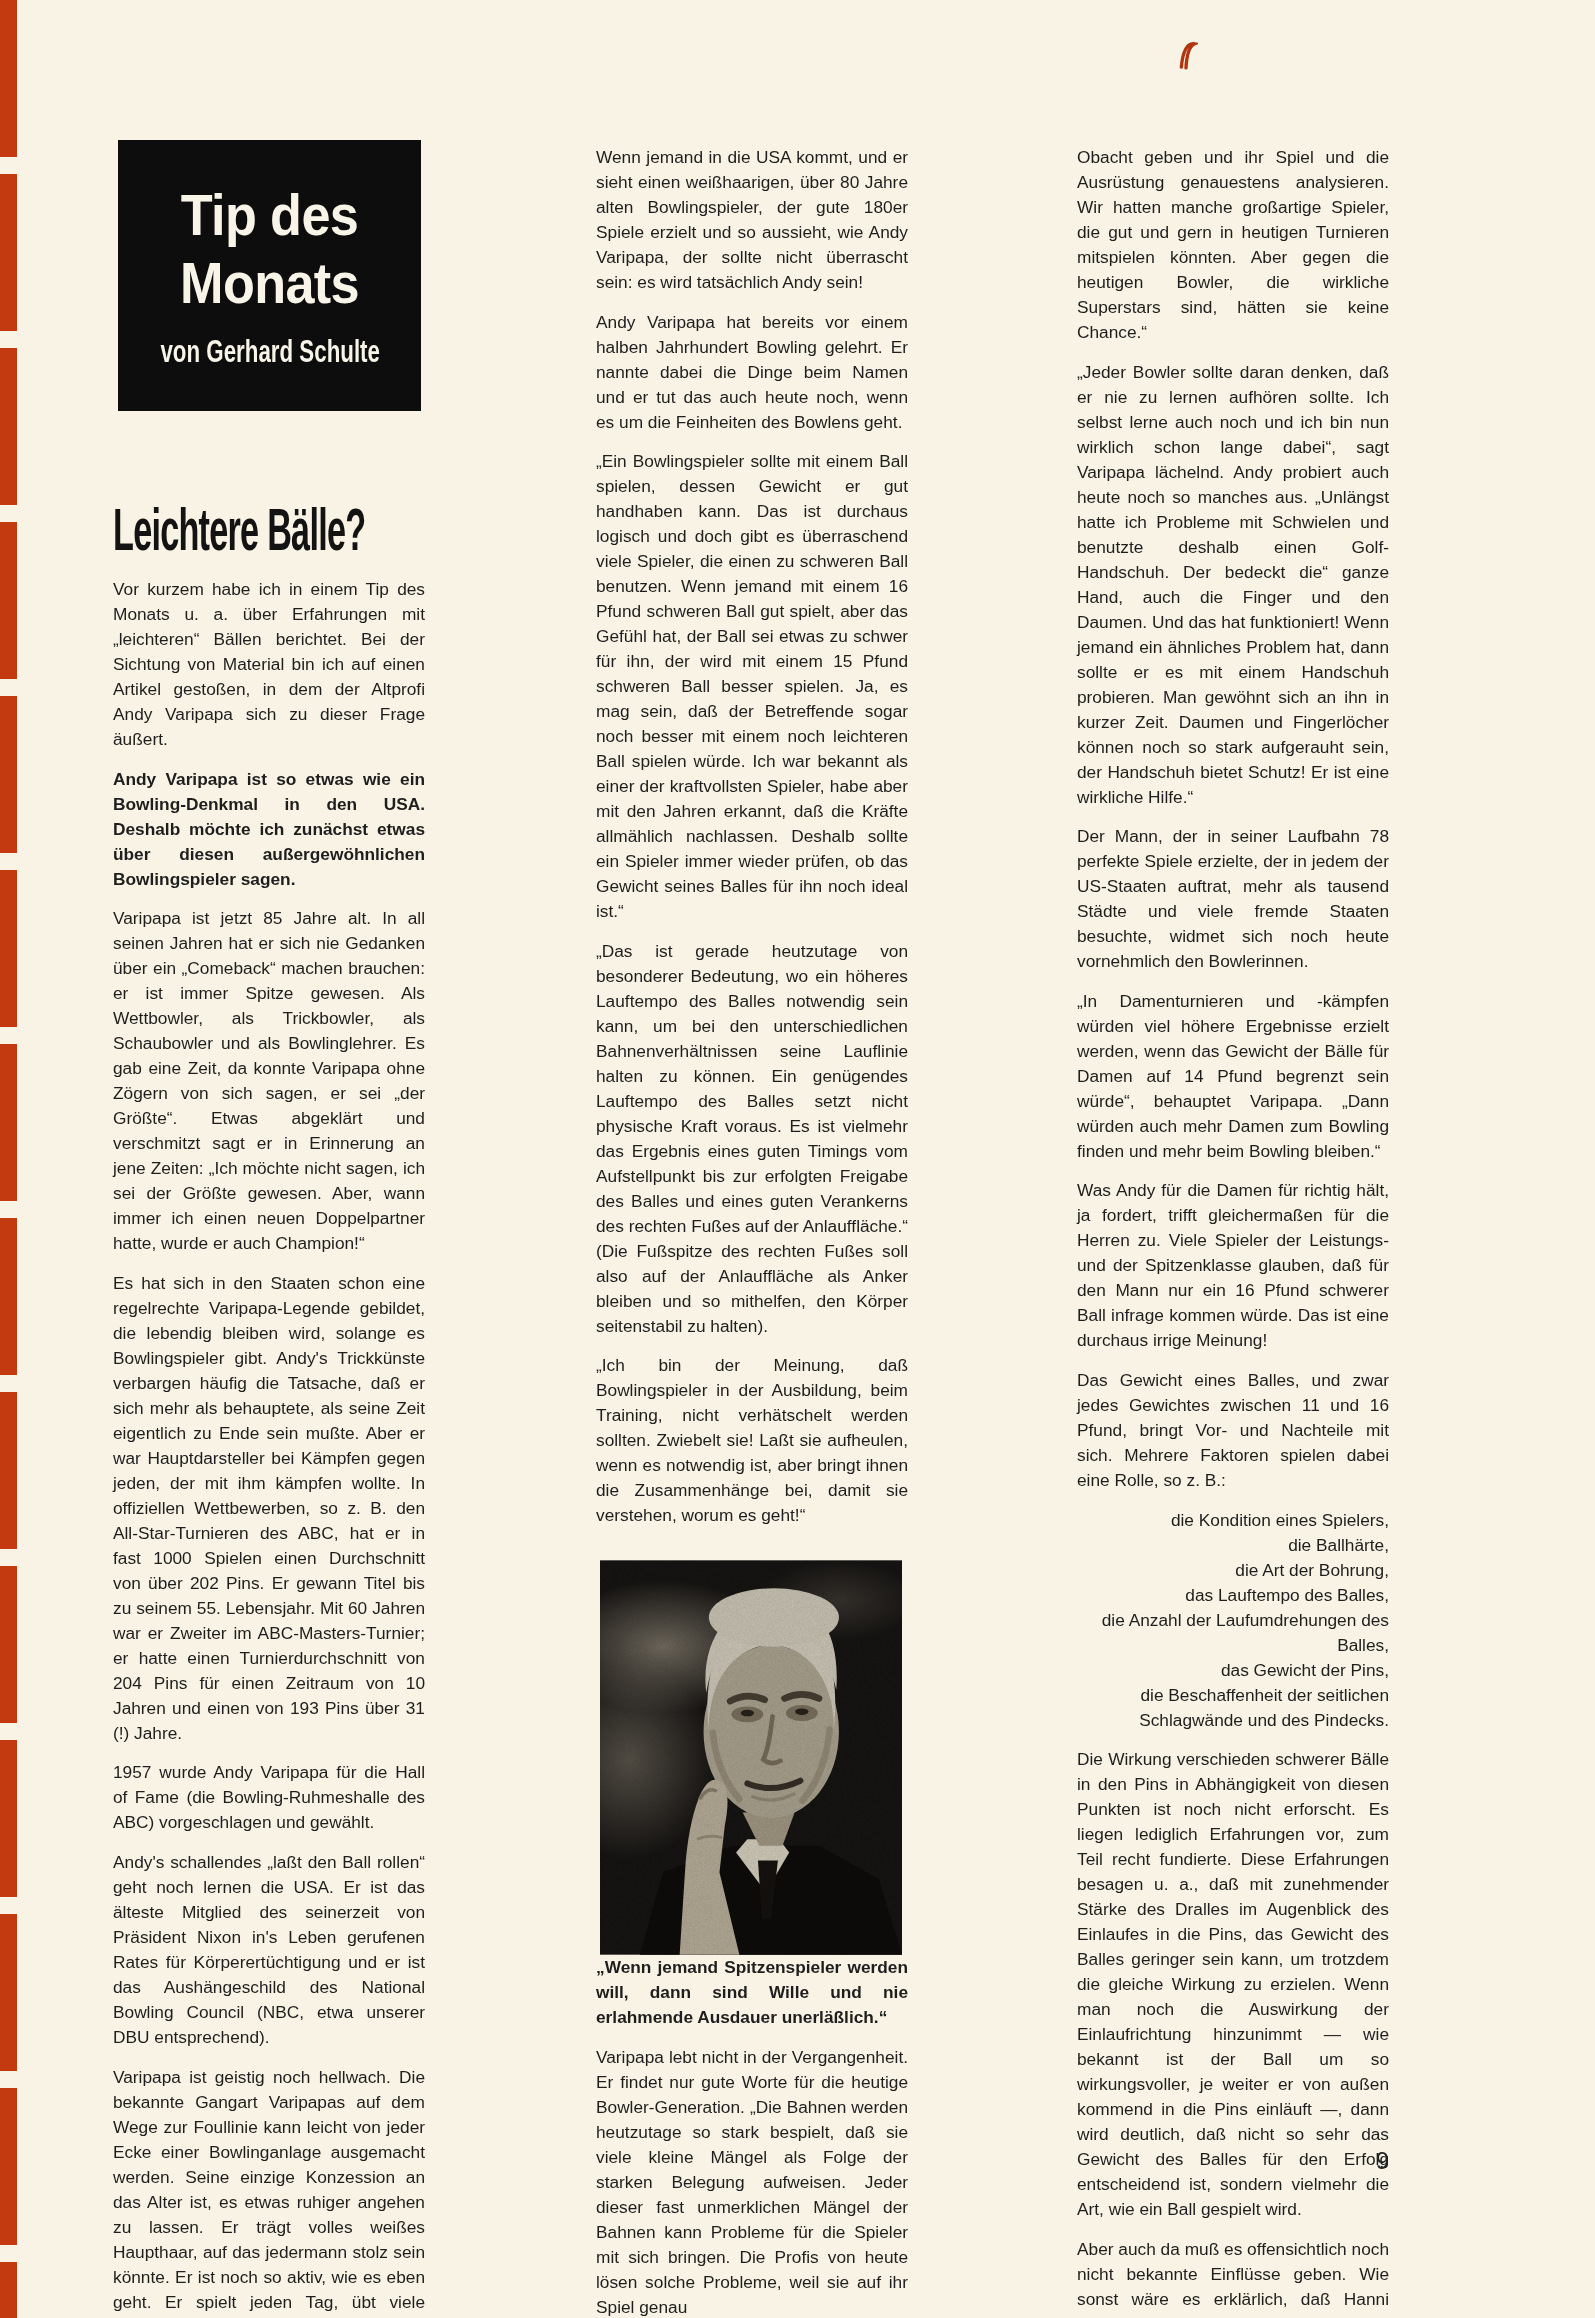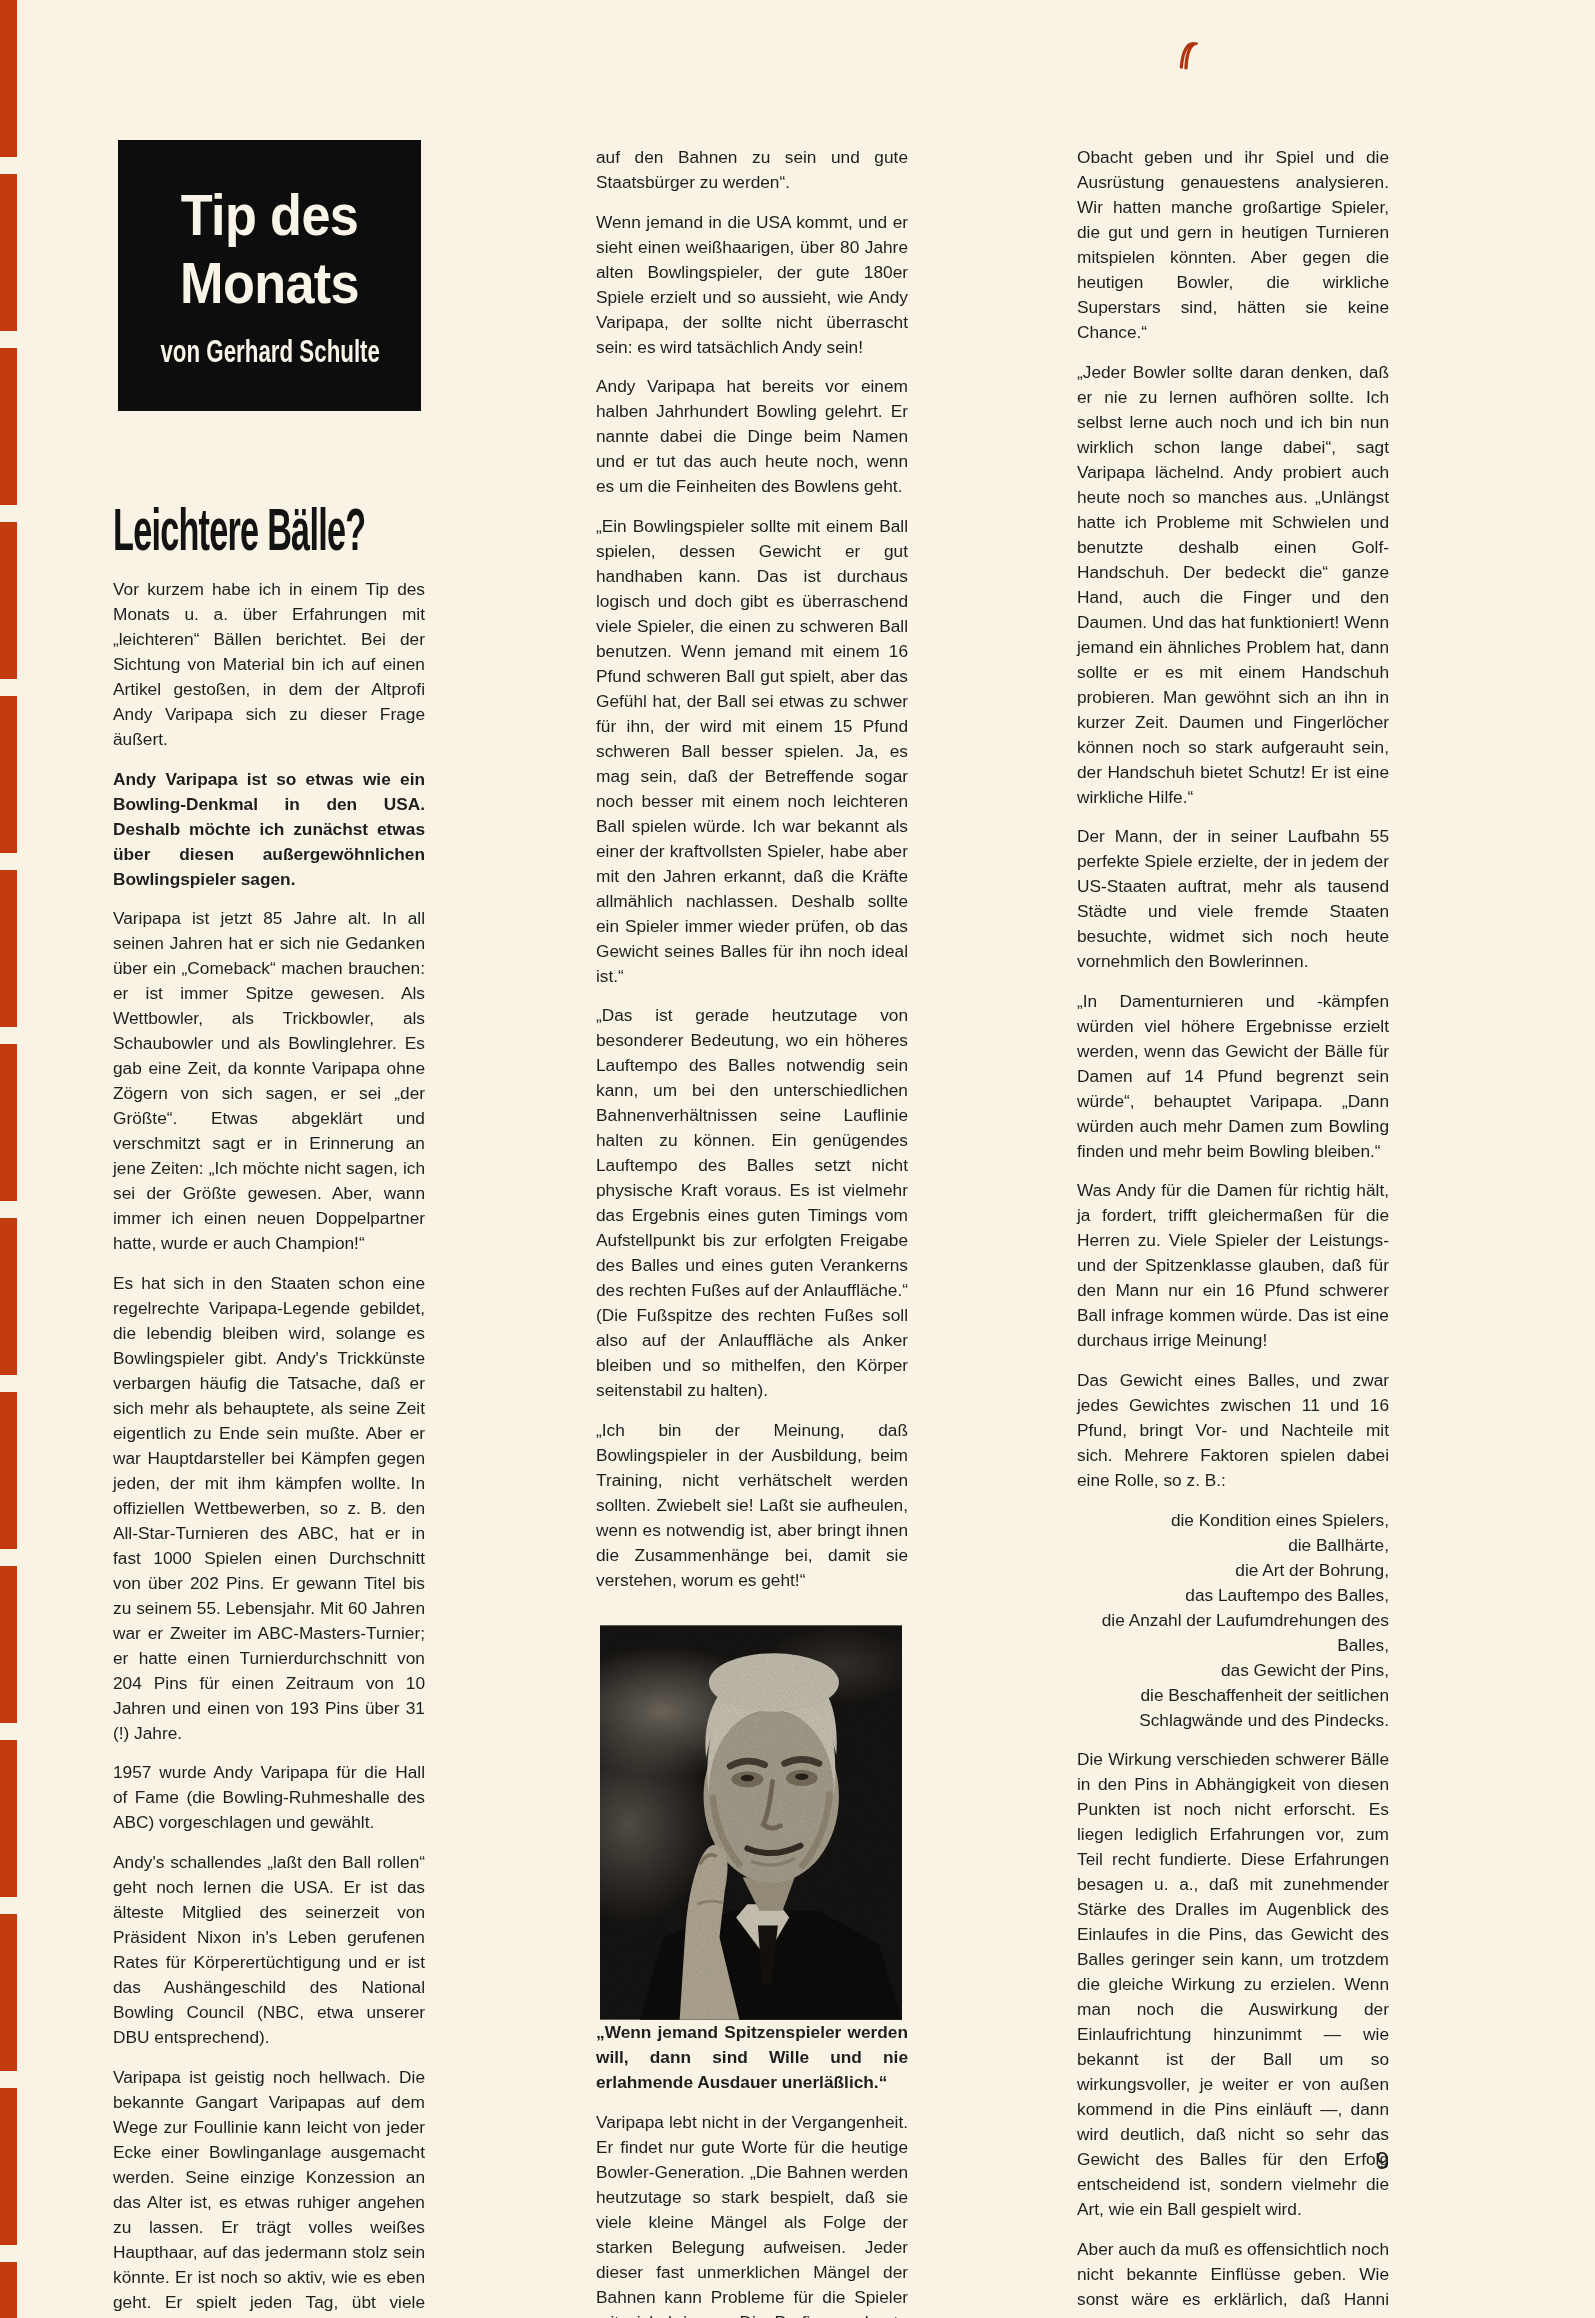--- a/index.html
+++ b/index.html
@@ -100,21 +100,20 @@
     <p class="b">Andy Varipapa ist so etwas wie ein Bowling-Denkmal in den USA. Deshalb möchte ich zunächst etwas über diesen außergewöhnlichen Bowlingspieler sagen.</p>
     <p>Varipapa ist jetzt 85 Jahre alt. In all seinen Jahren hat er sich nie Gedanken über ein „Comeback“ machen brauchen: er ist immer Spitze gewesen. Als Wettbowler, als Trickbowler, als Schaubowler und als Bowlinglehrer. Es gab eine Zeit, da konnte Varipapa ohne Zögern von sich sagen, er sei „der Größte“. Etwas abgeklärt und verschmitzt sagt er in Erinnerung an jene Zeiten: „Ich möchte nicht sagen, ich sei der Größte gewesen. Aber, wann immer ich einen neuen Doppelpartner hatte, wurde er auch Champion!“</p>
     <p>Es hat sich in den Staaten schon eine regelrechte Varipapa-Legende gebildet, die lebendig bleiben wird, solange es Bowlingspieler gibt. Andy's Trickkünste verbargen häufig die Tatsache, daß er sich mehr als behauptete, als seine Zeit eigentlich zu Ende sein mußte. Aber er war Hauptdarsteller bei Kämpfen gegen jeden, der mit ihm kämpfen wollte. In offiziellen Wettbewerben, so z. B. den All-Star-Turnieren des ABC, hat er in fast 1000 Spielen einen Durchschnitt von über 202 Pins. Er gewann Titel bis zu seinem 55. Lebensjahr. Mit 60 Jahren war er Zweiter im ABC-Masters-Turnier; er hatte einen Turnierdurchschnitt von 204 Pins für einen Zeitraum von 10 Jahren und einen von 193 Pins über 31 (!) Jahre.</p>
     <p>1957 wurde Andy Varipapa für die Hall of Fame (die Bowling-Ruhmeshalle des ABC) vorgeschlagen und gewählt.</p>
     <p>Andy's schallendes „laßt den Ball rollen“ geht noch lernen die USA. Er ist das älteste Mitglied des seinerzeit von Präsident Nixon in's Leben gerufenen Rates für Körperertüchtigung und er ist das Aushängeschild des National Bowling Council (NBC, etwa unserer DBU entsprechend).</p>
     <p>Varipapa ist geistig noch hellwach. Die bekannte Gangart Varipapas auf dem Wege zur Foullinie kann leicht von jeder Ecke einer Bowlinganlage ausgemacht werden. Seine einzige Konzession an das Alter ist, es etwas ruhiger angehen zu lassen. Er trägt volles weißes Haupthaar, auf das jedermann stolz sein könnte. Er ist noch so aktiv, wie es eben geht. Er spielt jeden Tag, übt viele Bowlingämter aus und trägt somit zur Ausweitung der Legende über ihn bei. Er arbeitet mit Senioren, hat aber immer ein Auge auf die Jugend. Er sagt ihr, „fair im Leben und</p>
   </div>
 
 <div class="col" id="col2">
   <div id="col2-top">
-      <p>auf den Bahnen zu sein und gute Staatsbürger zu werden“.</p>
       <p>Wenn jemand in die USA kommt, und er sieht einen weißhaarigen, über 80 Jahre alten Bowlingspieler, der gute 180er Spiele erzielt und so aussieht, wie Andy Varipapa, der sollte nicht überrascht sein: es wird tatsächlich Andy sein!</p>
       <p>Andy Varipapa hat bereits vor einem halben Jahrhundert Bowling gelehrt. Er nannte dabei die Dinge beim Namen und er tut das auch heute noch, wenn es um die Feinheiten des Bowlens geht.</p>
       <p>„Ein Bowlingspieler sollte mit einem Ball spielen, dessen Gewicht er gut handhaben kann. Das ist durchaus logisch und doch gibt es überraschend viele Spieler, die einen zu schweren Ball benutzen. Wenn jemand mit einem 16 Pfund schweren Ball gut spielt, aber das Gefühl hat, der Ball sei etwas zu schwer für ihn, der wird mit einem 15 Pfund schweren Ball besser spielen. Ja, es mag sein, daß der Betreffende sogar noch besser mit einem noch leichteren Ball spielen würde. Ich war bekannt als einer der kraftvollsten Spieler, habe aber mit den Jahren erkannt, daß die Kräfte allmählich nachlassen. Deshalb sollte ein Spieler immer wieder prüfen, ob das Gewicht seines Balles für ihn noch ideal ist.“</p>
       <p>„Das ist gerade heutzutage von besonderer Bedeutung, wo ein höheres Lauftempo des Balles notwendig sein kann, um bei den unterschiedlichen Bahnenverhältnissen seine Lauflinie halten zu können. Ein genügendes Lauftempo des Balles setzt nicht physische Kraft voraus. Es ist vielmehr das Ergebnis eines guten Timings vom Aufstellpunkt bis zur erfolgten Freigabe des Balles und eines guten Verankerns des rechten Fußes auf der Anlauffläche.“ (Die Fußspitze des rechten Fußes soll also auf der Anlauffläche als Anker bleiben und so mithelfen, den Körper seitenstabil zu halten).</p>
       <p>„Ich bin der Meinung, daß Bowlingspieler in der Ausbildung, beim Training, nicht verhätschelt werden sollten. Zwiebelt sie! Laßt sie aufheulen, wenn es notwendig ist, aber bringt ihnen die Zusammenhänge bei, damit sie verstehen, worum es geht!“</p>
     </div>
   <div class="photo-wrap">
     <svg width="302" height="395" viewBox="0 0 455 594">
       <defs>
         <radialGradient id="smoke" cx="50%" cy="50%" r="50%">
@@ -168,21 +167,21 @@
   </div>
   <p class="b caption">„Wenn jemand Spitzenspieler werden will, dann sind Wille und nie erlahmende Ausdauer unerläßlich.“</p>
   <div id="col2-bottom">
       <p>Varipapa lebt nicht in der Vergangenheit. Er findet nur gute Worte für die heutige Bowler-Generation. „Die Bahnen werden heutzutage so stark bespielt, daß sie viele kleine Mängel als Folge der starken Belegung aufweisen. Jeder dieser fast unmerklichen Mängel der Bahnen kann Probleme für die Spieler mit sich bringen. Die Profis von heute lösen solche Probleme, weil sie auf ihr Spiel genau</p>
     </div>
 </div>
 
 <div class="col" id="col3">
     <p>Obacht geben und ihr Spiel und die Ausrüstung genauestens analysieren. Wir hatten manche großartige Spieler, die gut und gern in heutigen Turnieren mitspielen könnten. Aber gegen die heutigen Bowler, die wirkliche Superstars sind, hätten sie keine Chance.“</p>
     <p>„Jeder Bowler sollte daran denken, daß er nie zu lernen aufhören sollte. Ich selbst lerne auch noch und ich bin nun wirklich schon lange dabei“, sagt Varipapa lächelnd. Andy probiert auch heute noch so manches aus. „Unlängst hatte ich Probleme mit Schwielen und benutzte deshalb einen Golf-Handschuh. Der bedeckt die“ ganze Hand, auch die Finger und den Daumen. Und das hat funktioniert! Wenn jemand ein ähnliches Problem hat, dann sollte er es mit einem Handschuh probieren. Man gewöhnt sich an ihn in kurzer Zeit. Daumen und Fingerlöcher können noch so stark aufgerauht sein, der Handschuh bietet Schutz! Er ist eine wirkliche Hilfe.“</p>
-    <p>Der Mann, der in seiner Laufbahn 55 perfekte Spiele erzielte, der in jedem der US-Staaten auftrat, mehr als tausend Städte und viele fremde Staaten besuchte, widmet sich noch heute vornehmlich den Bowlerinnen.</p>
+    <p>Der Mann, der in seiner Laufbahn 78 perfekte Spiele erzielte, der in jedem der US-Staaten auftrat, mehr als tausend Städte und viele fremde Staaten besuchte, widmet sich noch heute vornehmlich den Bowlerinnen.</p>
     <p>„In Damenturnieren und -kämpfen würden viel höhere Ergebnisse erzielt werden, wenn das Gewicht der Bälle für Damen auf 14 Pfund begrenzt sein würde“, behauptet Varipapa. „Dann würden auch mehr Damen zum Bowling finden und mehr beim Bowling bleiben.“</p>
     <p>Was Andy für die Damen für richtig hält, ja fordert, trifft gleichermaßen für die Herren zu. Viele Spieler der Leistungs- und der Spitzenklasse glauben, daß für den Mann nur ein 16 Pfund schwerer Ball infrage kommen würde. Das ist eine durchaus irrige Meinung!</p>
     <p>Das Gewicht eines Balles, und zwar jedes Gewichtes zwischen 11 und 16 Pfund, bringt Vor- und Nachteile mit sich. Mehrere Faktoren spielen dabei eine Rolle, so z. B.:</p>
     <div class="list-block">
       <div class="list-line">die Kondition eines Spielers,</div>
       <div class="list-line">die Ballhärte,</div>
       <div class="list-line">die Art der Bohrung,</div>
       <div class="list-line">das Lauftempo des Balles,</div>
       <div class="list-line">die Anzahl der Laufumdrehungen des Balles,</div>
       <div class="list-line">das Gewicht der Pins,</div>

